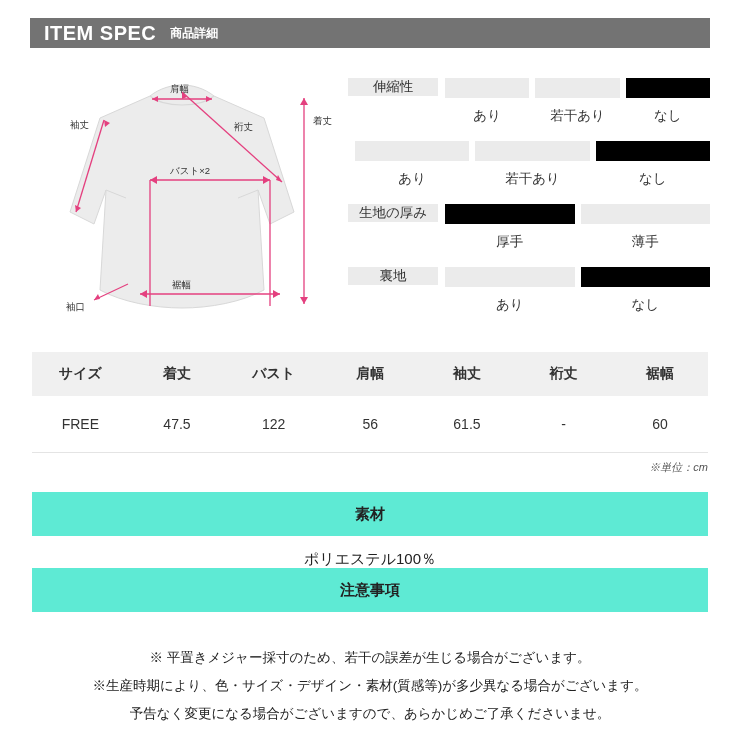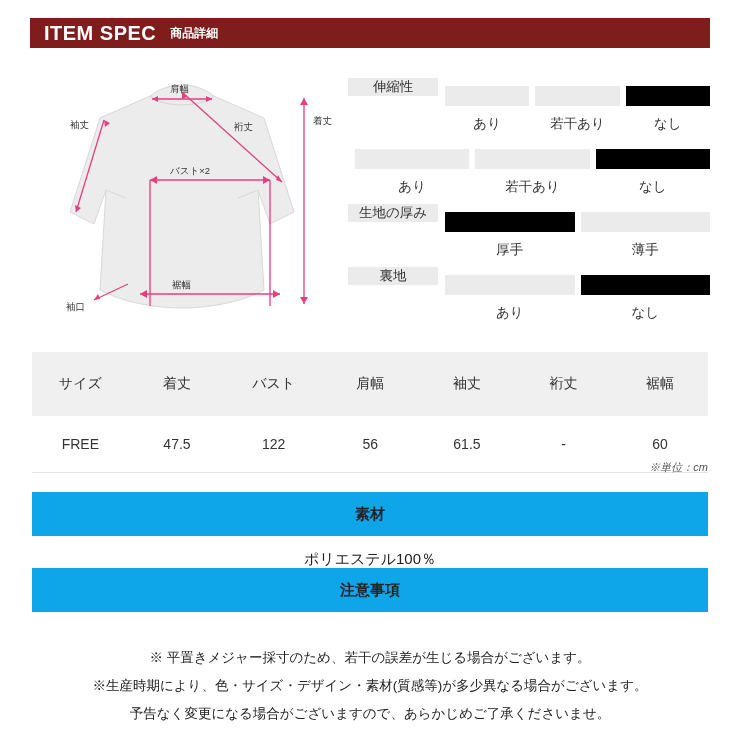--- a/index.html
+++ b/index.html
@@ -14,21 +14,21 @@
     position: relative;
     width: 740px; height: 740px;
     overflow: hidden;
   }
 
   
   .header {
     position: absolute;
     left: 30px; top: 18px;
     width: 680px; height: 30px;
-    background: #7f1d1d;
+    background: #737373;
     display: flex;
     align-items: center;
     padding-left: 14px;
   }
   .header-title {
     color: #ffffff;
     font-size: 20px;
     font-weight: bold;
     letter-spacing: 0.5px;
     font-family: "Liberation Sans", sans-serif;
@@ -67,21 +67,20 @@
     justify-content: center;
     font-size: 13.5px;
     color: #333;
     flex: none;
   }
   .attr-options {
     display: flex;
     flex: 1;
     margin-left: 7px;
     gap: 6px;
-    margin-top: 8px;
   }
   .attr-opt {
     flex: 1;
     display: flex;
     flex-direction: column;
     align-items: center;
     justify-content: flex-start;
   }
   .attr-bar {
     width: 100%;
@@ -104,39 +103,39 @@
     width: 676px;
     border-collapse: collapse;
   }
   .size-table th, .size-table td {
     text-align: center;
     font-size: 14px;
     color: #333;
     font-weight: normal;
   }
   .size-table thead tr { background: #f0f0f0; }
-  .size-table th { height: 64px; font-weight: normal; }
+  .size-table th { height: 44px; font-weight: bold; }
   .size-table td { height: 56px; border-bottom: 1px solid #e4e4e4; }
   .unit-note {
     position: absolute;
     left: 32px; top: 460px;
     width: 676px;
     text-align: right;
     font-size: 11px;
     color: #555;
     font-style: italic;
   }
 
   
   .band {
     position: absolute;
     left: 32px;
     width: 676px;
     height: 44px;
-    background: #0ea5e9;
+    background: #5eead4;
     display: flex;
     align-items: center;
     justify-content: center;
     font-size: 15px;
     font-weight: bold;
     color: #222;
   }
   .band-material { top: 492px; }
   .band-notes { top: 568px; }
 

